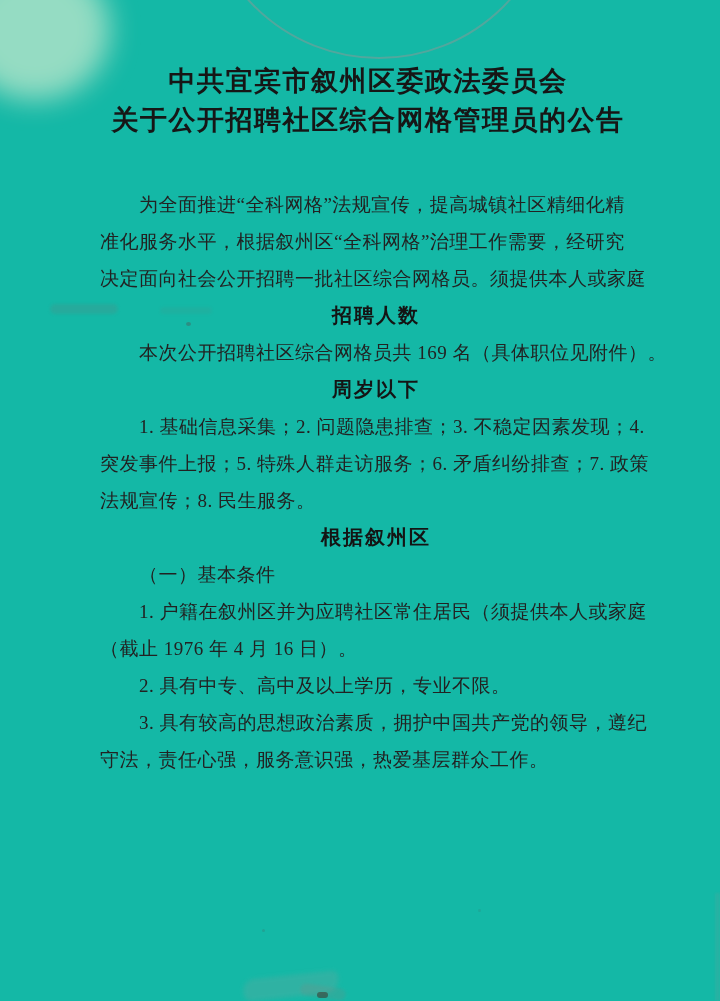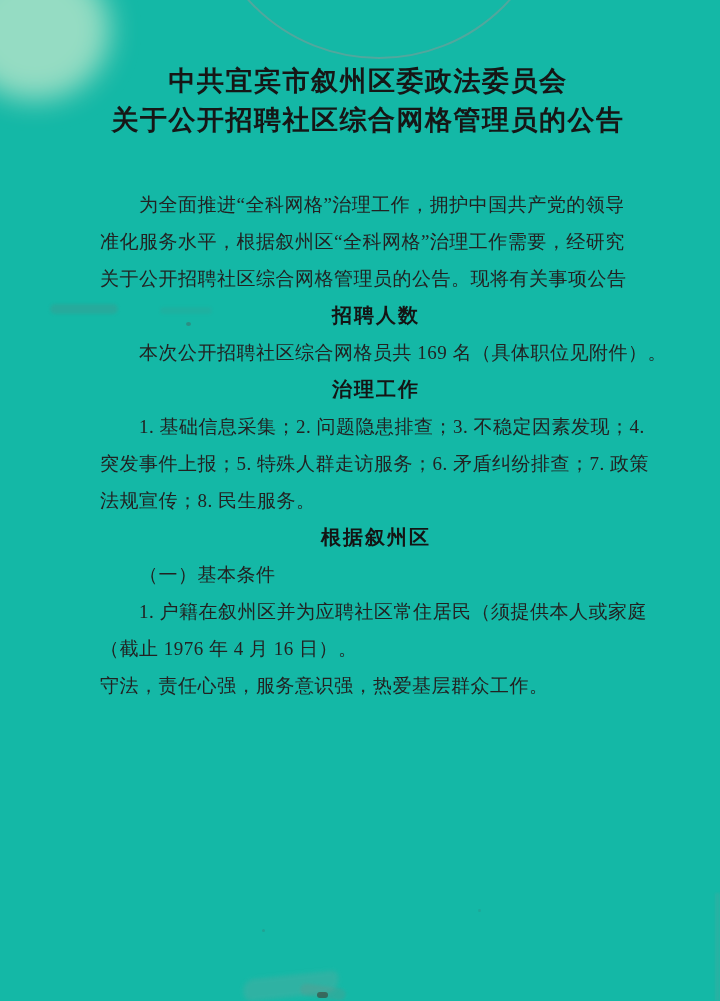--- a/index.html
+++ b/index.html
@@ -120,33 +120,35 @@
 
   <div class="corner-tint"></div>
   <div class="ring"></div>
 
   <div class="title">
     <div>中共宜宾市叙州区委政法委员会</div>
     <div>关于公开招聘社区综合网格管理员的公告</div>
   </div>
 
   <div class="doc-body">
-    <div class="line indent">为全面推进“全科网格”治理工作，拥护中国共产党的领导</div>
+    <div class="line indent">为全面推进“全科网格”法规宣传，提高城镇社区精细化精</div>
     <div class="line">准化服务水平，根据叙州区“全科网格”治理工作需要，经研究</div>
-    <div class="line">关于公开招聘社区综合网格管理员的公告。现将有关事项公告</div>
+    <div class="line">决定面向社会公开招聘一批社区综合网格员。须提供本人或家庭</div>
     <div class="line heading">招聘人数</div>
     <div class="line indent">本次公开招聘社区综合网格员共 169 名（具体职位见附件）。</div>
-    <div class="line heading">治理工作</div>
+    <div class="line heading">周岁以下</div>
     <div class="line indent">1. 基础信息采集；2. 问题隐患排查；3. 不稳定因素发现；4.</div>
     <div class="line">突发事件上报；5. 特殊人群走访服务；6. 矛盾纠纷排查；7. 政策</div>
     <div class="line">法规宣传；8. 民生服务。</div>
     <div class="line heading">根据叙州区</div>
     <div class="line indent">（一）基本条件</div>
     <div class="line indent">1. 户籍在叙州区并为应聘社区常住居民（须提供本人或家庭</div>
     <div class="line">（截止 1976 年 4 月 16 日）。</div>
+    <div class="line indent">2. 具有中专、高中及以上学历，专业不限。</div>
+    <div class="line indent">3. 具有较高的思想政治素质，拥护中国共产党的领导，遵纪</div>
     <div class="line">守法，责任心强，服务意识强，热爱基层群众工作。</div>
   </div>
 
   <div class="smudge smudge-a"></div>
   <div class="smudge smudge-b"></div>
   <div class="dot dot-a"></div>
   <div class="dot dot-b"></div>
   <div class="dot dot-c"></div>
   <div class="squiggle"></div>
   <div class="squiggle2"></div>

